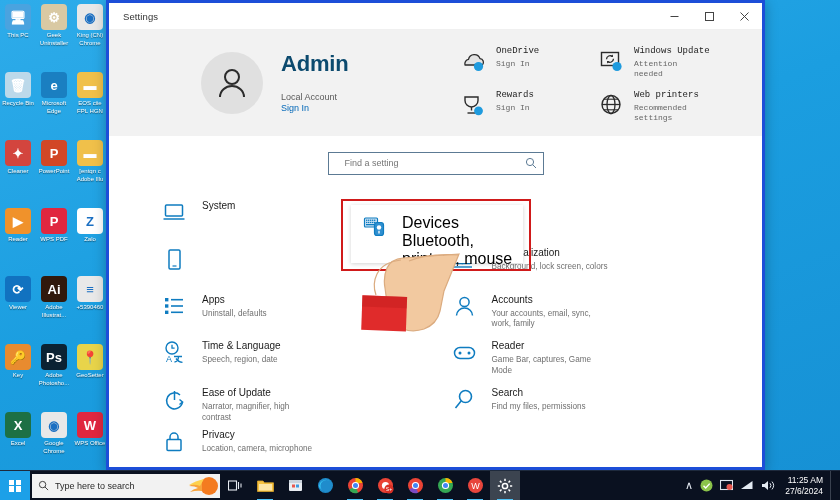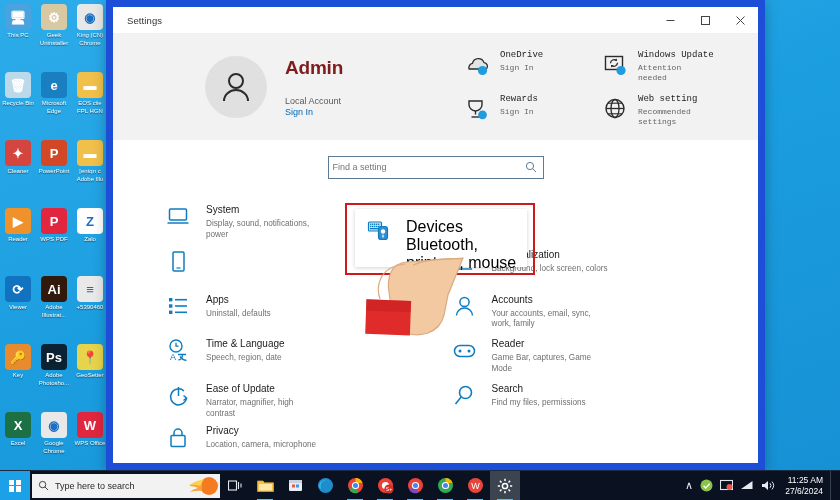--- a/index.html
+++ b/index.html
@@ -79,21 +79,21 @@
   #tray .tico { color: #e8eef5; font-size: 11px; line-height: 1; }
   #clock {
     color: #fff; font-size: 8.5px; line-height: 11px; text-align: right;
     padding-left: 3px;
   }
   #show-desktop { width: 6px; height: 30px; border-left: 1px solid #39414f; }
 
   
   #settings-window {
     position: absolute; left: 106px; top: 0; width: 659px; height: 470px;
-    background: #fff; border: 7px solid #1d4ed8;
+    background: #fff; border: 3px solid #1d4ed8;
     box-shadow: 0 2px 12px rgba(0,0,0,.28);
     display: flex; flex-direction: column;
   }
   #titlebar {
     height: 27px; background: #ffffff; display: flex; align-items: center;
     flex: none; border-bottom: 1px solid #f0f0f0;
   }
   #titlebar .title {
     font-size: 9.5px; color: #333; padding-left: 14px; letter-spacing: .1px;
   }
@@ -105,37 +105,37 @@
 
   #account-band {
     height: 106px; background: #f2f2f2; display: flex; align-items: center;
     padding: 0 0 0 92px; flex: none; position: relative;
   }
   #avatar {
     width: 62px; height: 62px; border-radius: 50%; background: #e0e0e0;
     display: flex; align-items: center; justify-content: center; flex: none;
   }
   #account-text { margin-left: 18px; }
-  #account-text .uname { font-size: 19px; font-weight: bold; color: #7f1d1d; line-height: 22px; letter-spacing: -.2px;}
+  #account-text .uname { font-size: 22px; font-weight: bold; color: #0c4a6e; line-height: 22px; letter-spacing: -.2px;}
   #account-text .utype { font-size: 9px; color: #5a5a5a; margin-top: 17px; }
   #account-text .usignin { font-size: 9px; color: #0067b8; margin-top: 1px; cursor: pointer; }
 
   #quicklinks {
     position: absolute; left: 352px; top: 16px; width: 300px;
     display: grid; grid-template-columns: 138px 1fr; grid-template-rows: 44px 44px;
   }
   .ql { display: flex; align-items: flex-start; gap: 9px; font-family: Liberation Mono, monospace; }
   .ql .qicon { width: 26px; height: 26px; flex: none; position: relative; margin-top: 2px; }
   .ql .qtxt .qt { font-size: 9px; color: #1d1d1d; line-height: 11px; }
   .ql .qtxt .qs { font-size: 8px; color: #666; line-height: 10px; margin-top: 2px; max-width: 74px; }
 
   #searchrow { height: 54px; display: flex; align-items: center; justify-content: center; flex: none; }
   #search-box {
     width: 216px; height: 23px; border: 1px solid #5c7a94; background: #fff;
-    display: flex; align-items: center; padding: 0 6px 0 4px;
+    display: flex; align-items: center; padding: 0 6px 0 16px;
   }
   #search-box input {
     border: none; outline: none; flex: 1; font-size: 9px; color: #444;
     font-family: "Liberation Sans", sans-serif; background: transparent;
   }
   #search-box input::placeholder { color: #767676; }
 
   #grid {
     flex: 1; display: grid;
     grid-template-columns: repeat(2, 1fr);
@@ -340,21 +340,21 @@
         <div class="qicon">
           <svg width="26" height="26" viewBox="0 0 26 26">
             <circle cx="12" cy="12.5" r="9" fill="none" stroke="#2b2b2b" stroke-width="1.4"></circle>
             <ellipse cx="12" cy="12.5" rx="4" ry="9" fill="none" stroke="#2b2b2b" stroke-width="1.3"></ellipse>
             <line x1="3" y1="12.5" x2="21" y2="12.5" stroke="#2b2b2b" stroke-width="1.3"></line>
             <line x1="4.6" y1="7.2" x2="19.4" y2="7.2" stroke="#2b2b2b" stroke-width="1.1"></line>
             <line x1="4.6" y1="17.8" x2="19.4" y2="17.8" stroke="#2b2b2b" stroke-width="1.1"></line>
           </svg>
         </div>
         <div class="qtxt">
-          <div class="qt">Web setting</div>
+          <div class="qt">Web printers</div>
           <div class="qs">Recommended settings</div>
         </div>
       </div>
     </div>
   </div>
 
   <div id="searchrow">
     <div id="search-box">
       <input type="text" placeholder="Find a setting" style="">
       <svg width="12" height="12" viewBox="0 0 12 12">
@@ -368,21 +368,20 @@
 
     <div class="tile">
       <div class="ticon">
         <svg width="26" height="26" viewBox="0 0 26 26">
           <rect x="3.5" y="5" width="17" height="11" rx="1" fill="none" stroke="#0f7cc0" stroke-width="1.5"></rect>
           <path d="M1.5 19 h21" stroke="#0f7cc0" stroke-width="1.5"></path>
         </svg>
       </div>
       <div class="ttext">
         <div class="tname">System</div>
-        <div class="tdesc">Display, sound, notifications, power</div>
       </div>
     </div>
 
     <div class="tile" style="visibility:hidden">
       <div class="ticon"></div>
       <div class="ttext">
         <div class="tname">Devices</div>
         <div class="tdesc">Bluetooth, printers, mouse</div>
       </div>
     </div>

